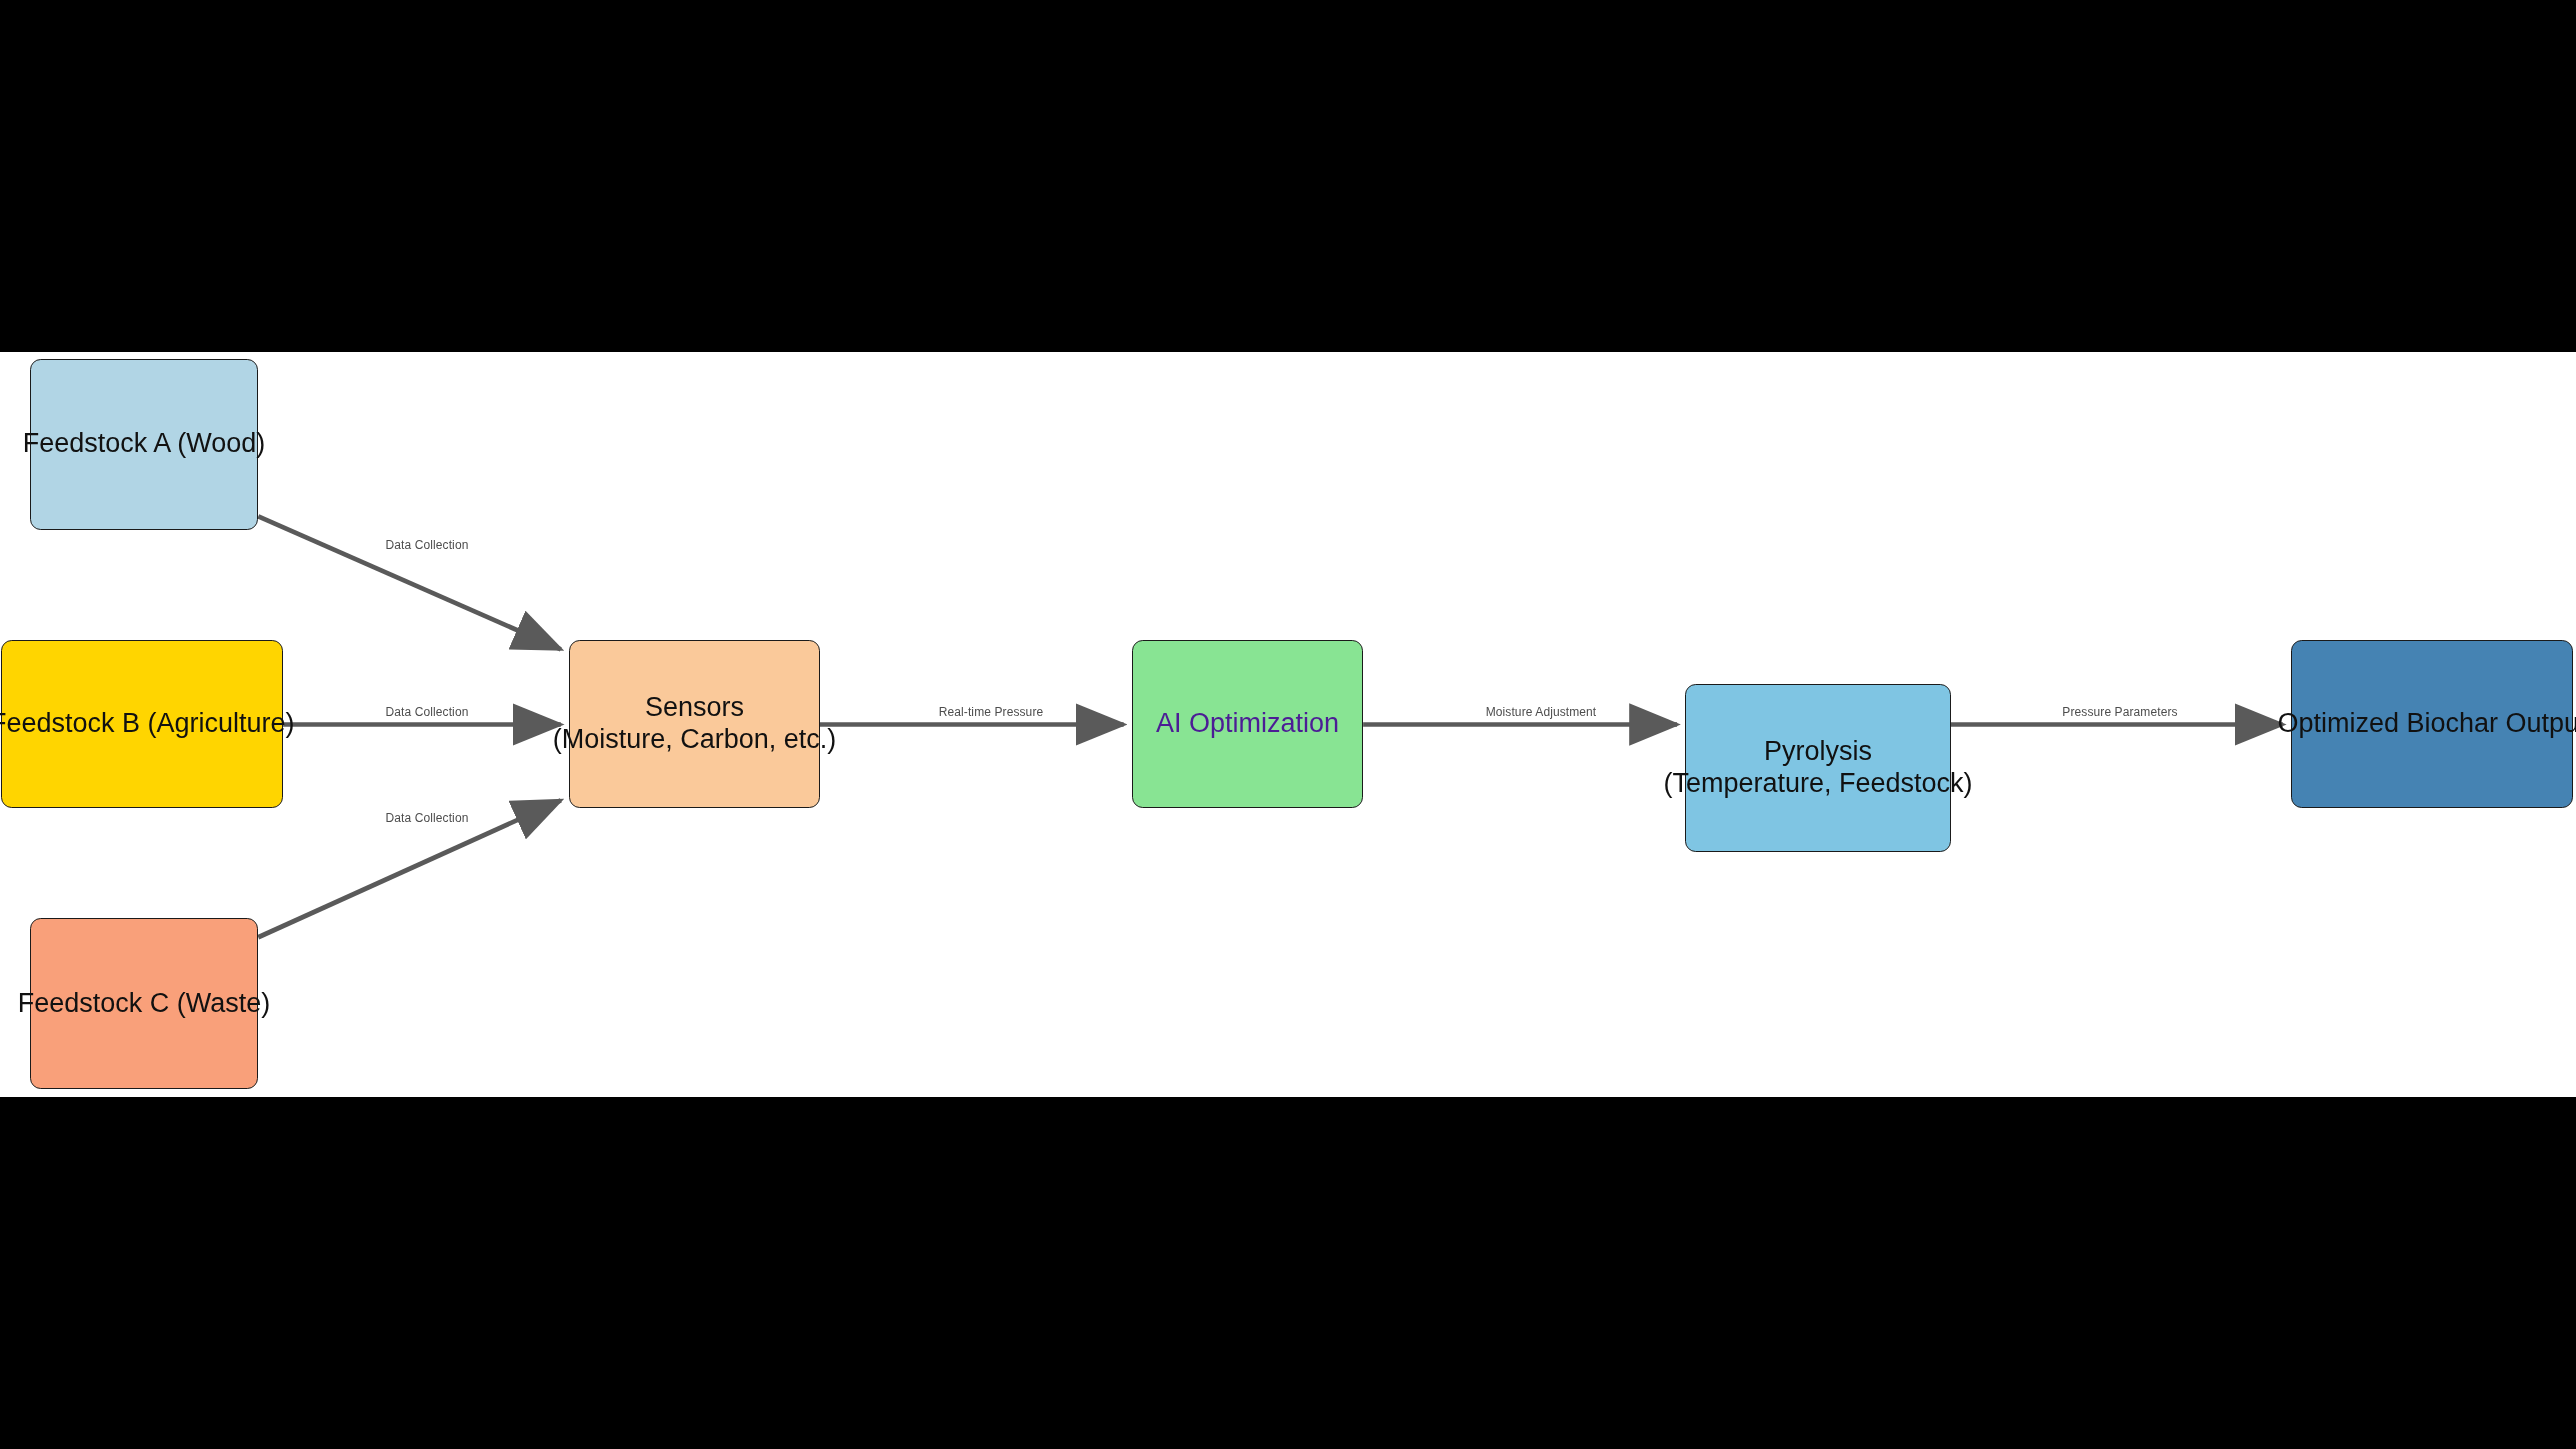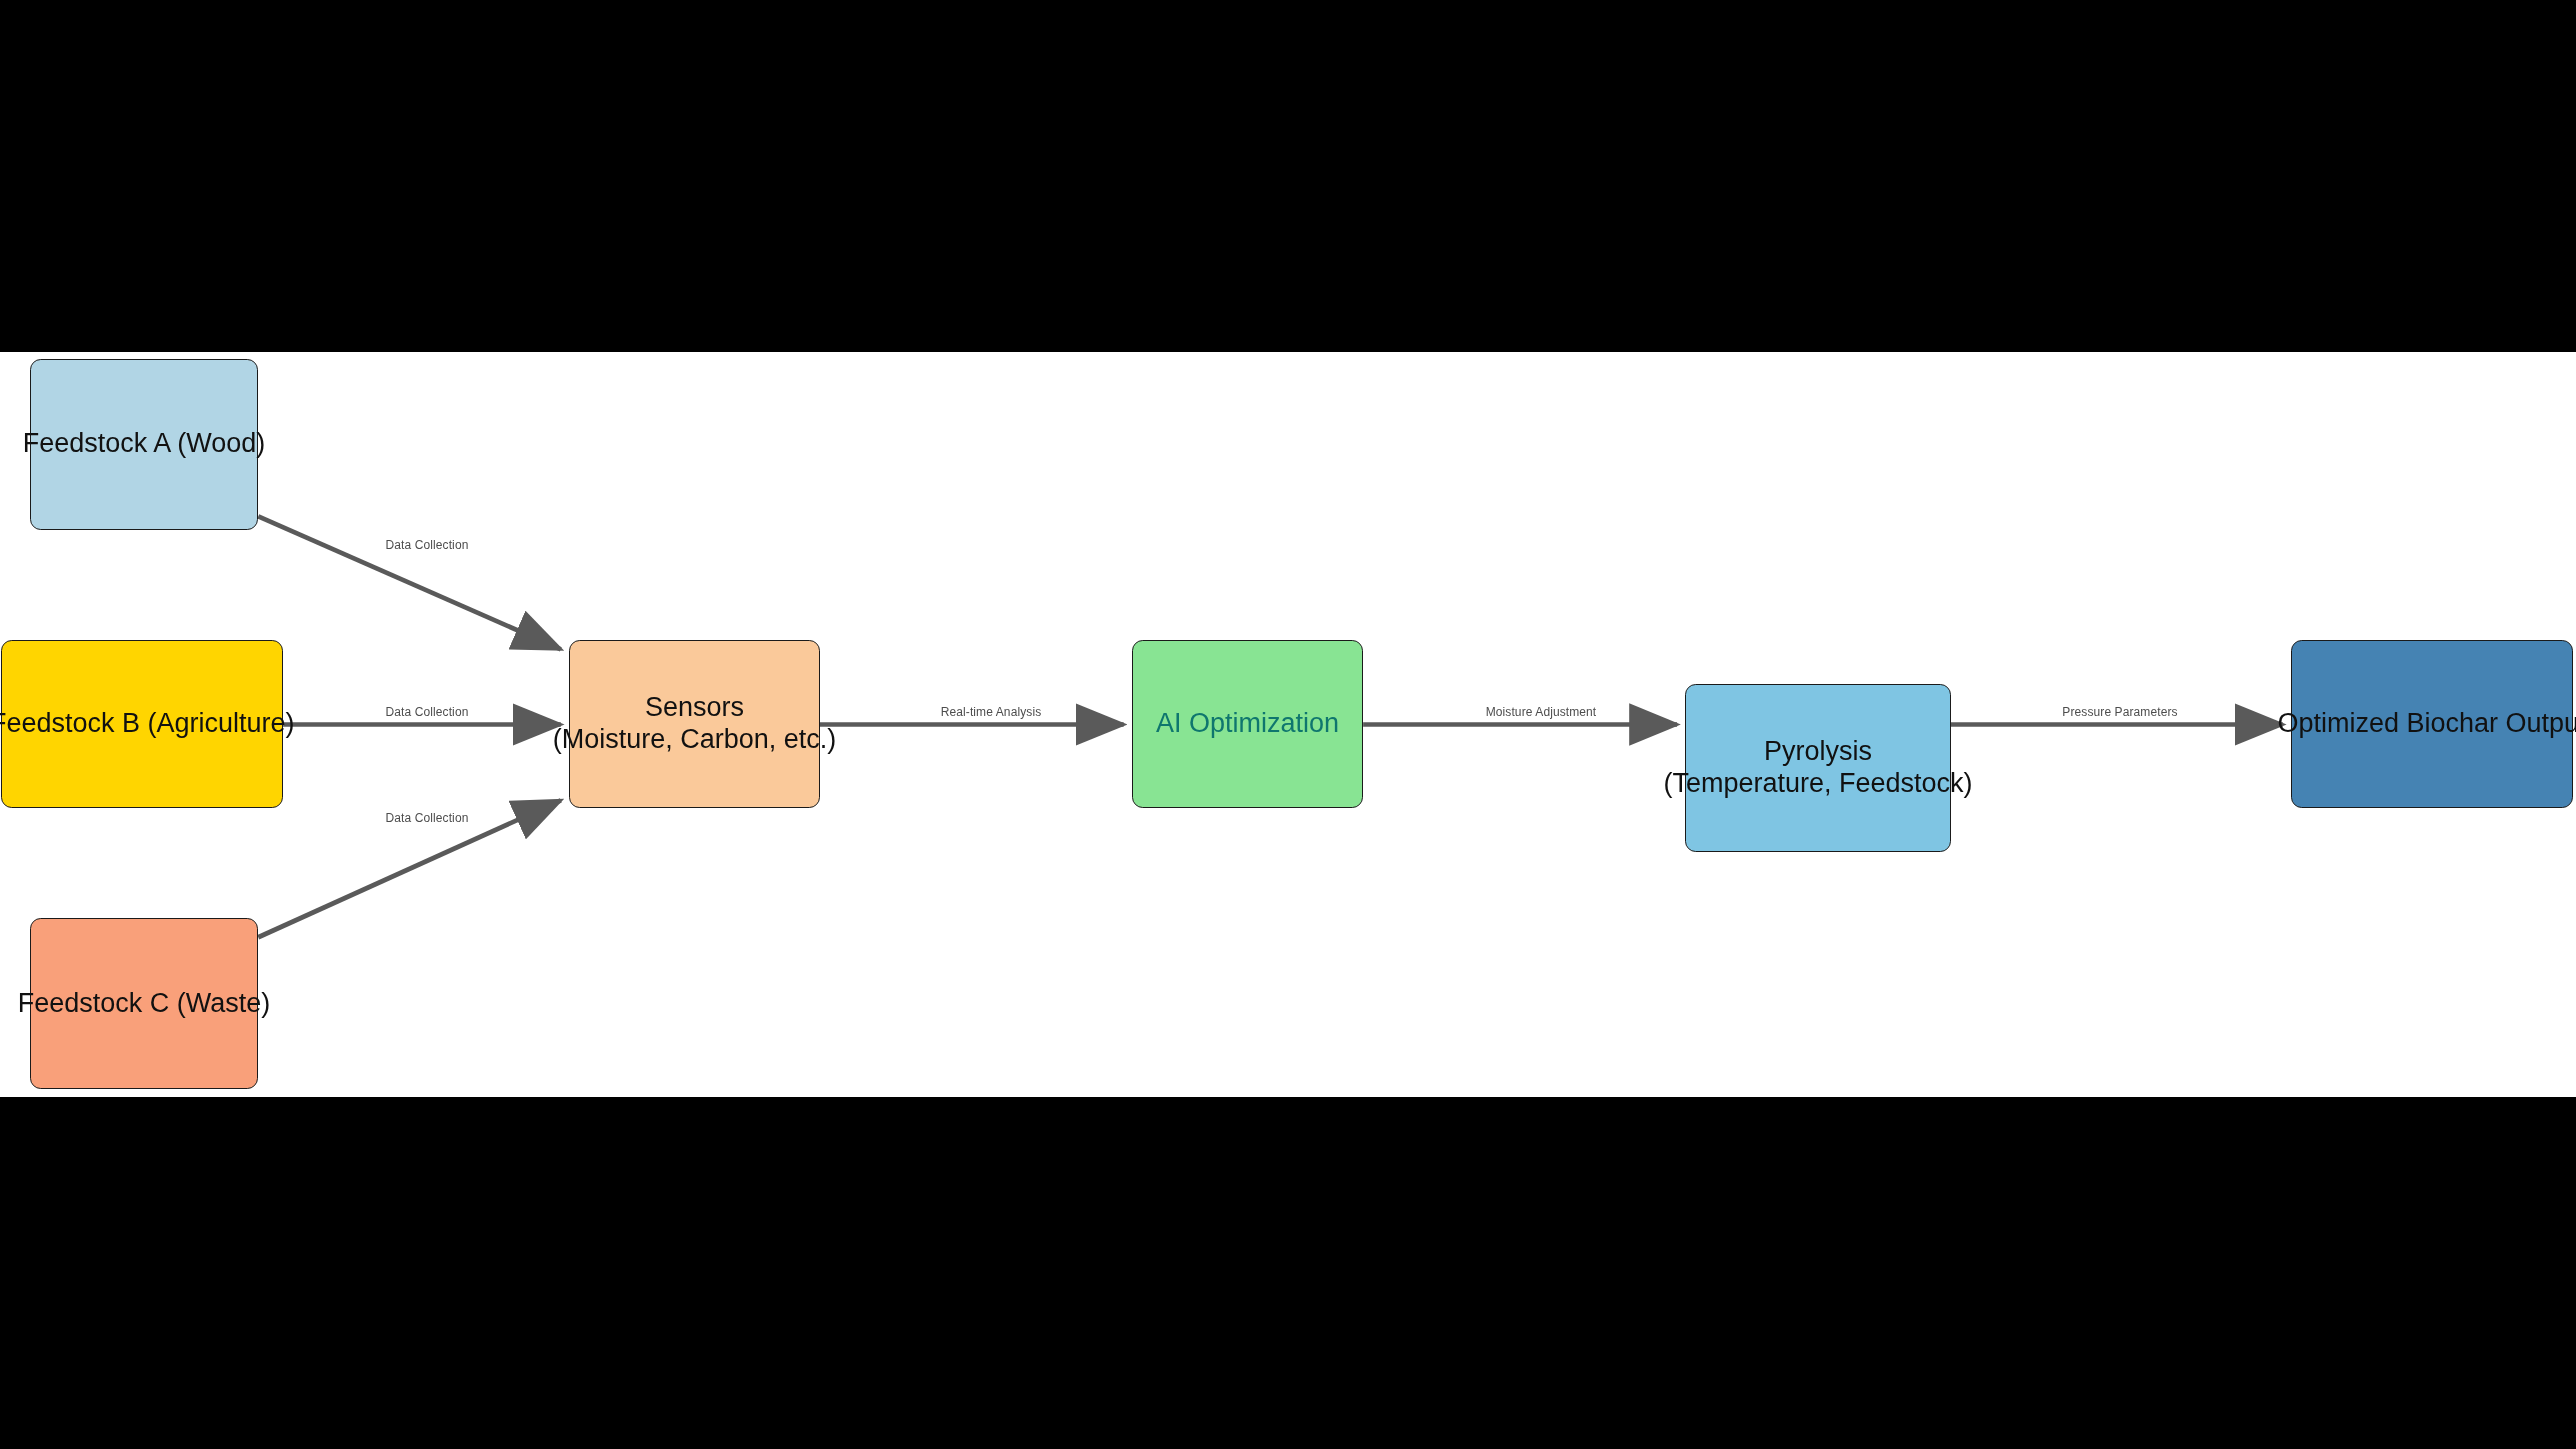--- a/index.html
+++ b/index.html
@@ -48,35 +48,35 @@
     </div>
     <div class="node" id="n-sensors" style="left: 569px; top: 288px; width: 251px; height: 168px; background: rgb(250, 201, 154); border-color: rgb(26, 26, 26); color: rgb(17, 17, 17);">
       <span>
         <span class="lbl">Sensors</span>
         <span class="lbl">(Moisture, Carbon, etc.)</span>
       </span>
     </div>
     <div class="node" id="n-feedstock-c" style="left: 30px; top: 566px; width: 228px; height: 171px; background: rgb(249, 160, 122); border-color: rgb(26, 26, 26); color: rgb(17, 17, 17);">
       <span class="lbl">Feedstock C (Waste)</span>
     </div>
-    <div class="node" id="n-ai-opt" style="left: 1132px; top: 288px; width: 231px; height: 168px; background: rgb(136, 228, 147); border-color: rgb(26, 26, 26); color: #0f766e;">
+    <div class="node" id="n-ai-opt" style="left: 1132px; top: 288px; width: 231px; height: 168px; background: rgb(136, 228, 147); border-color: rgb(26, 26, 26); color: #4c1d95;">
       <span class="lbl">AI Optimization</span>
     </div>
     <div class="node" id="n-pyrolysis" style="left: 1685px; top: 288px; width: 266px; height: 168px; background: rgb(127, 197, 227); border-color: rgb(26, 26, 26); color: rgb(17, 17, 17); margin-top: 44px;">
       <span>
         <span class="lbl">Pyrolysis</span>
         <span class="lbl">(Temperature, Feedstock)</span>
       </span>
     </div>
     <div class="node" id="n-biochar" style="left: 2291px; top: 288px; width: 282px; height: 168px; background: rgb(69, 131, 179); border-color: rgb(26, 26, 26); color: rgb(17, 17, 17);">
       <span class="lbl">Optimized Biochar Output</span>
     </div>
 
     <div class="elabel" id="l-e1" style="left: 427px; top: 193px; color: rgb(77, 77, 77);">Data Collection</div>
     <div class="elabel" id="l-e2" style="left: 427px; top: 360px; color: rgb(77, 77, 77);">Data Collection</div>
     <div class="elabel" id="l-e3" style="left: 427px; top: 466px; color: rgb(77, 77, 77);">Data Collection</div>
-    <div class="elabel" id="l-e4" style="left: 991px; top: 360px; color: rgb(77, 77, 77);">Real-time Analysis</div>
+    <div class="elabel" id="l-e4" style="left: 991px; top: 360px; color: rgb(77, 77, 77);">Real-time Pressure</div>
     <div class="elabel" id="l-e5" style="left: 1541px; top: 360px; color: rgb(77, 77, 77);">Moisture Adjustment</div>
     <div class="elabel" id="l-e6" style="left: 2120px; top: 360px; color: rgb(77, 77, 77);">Pressure Parameters</div>
 
   </div>
 </div>
 
 
 </body></html>

